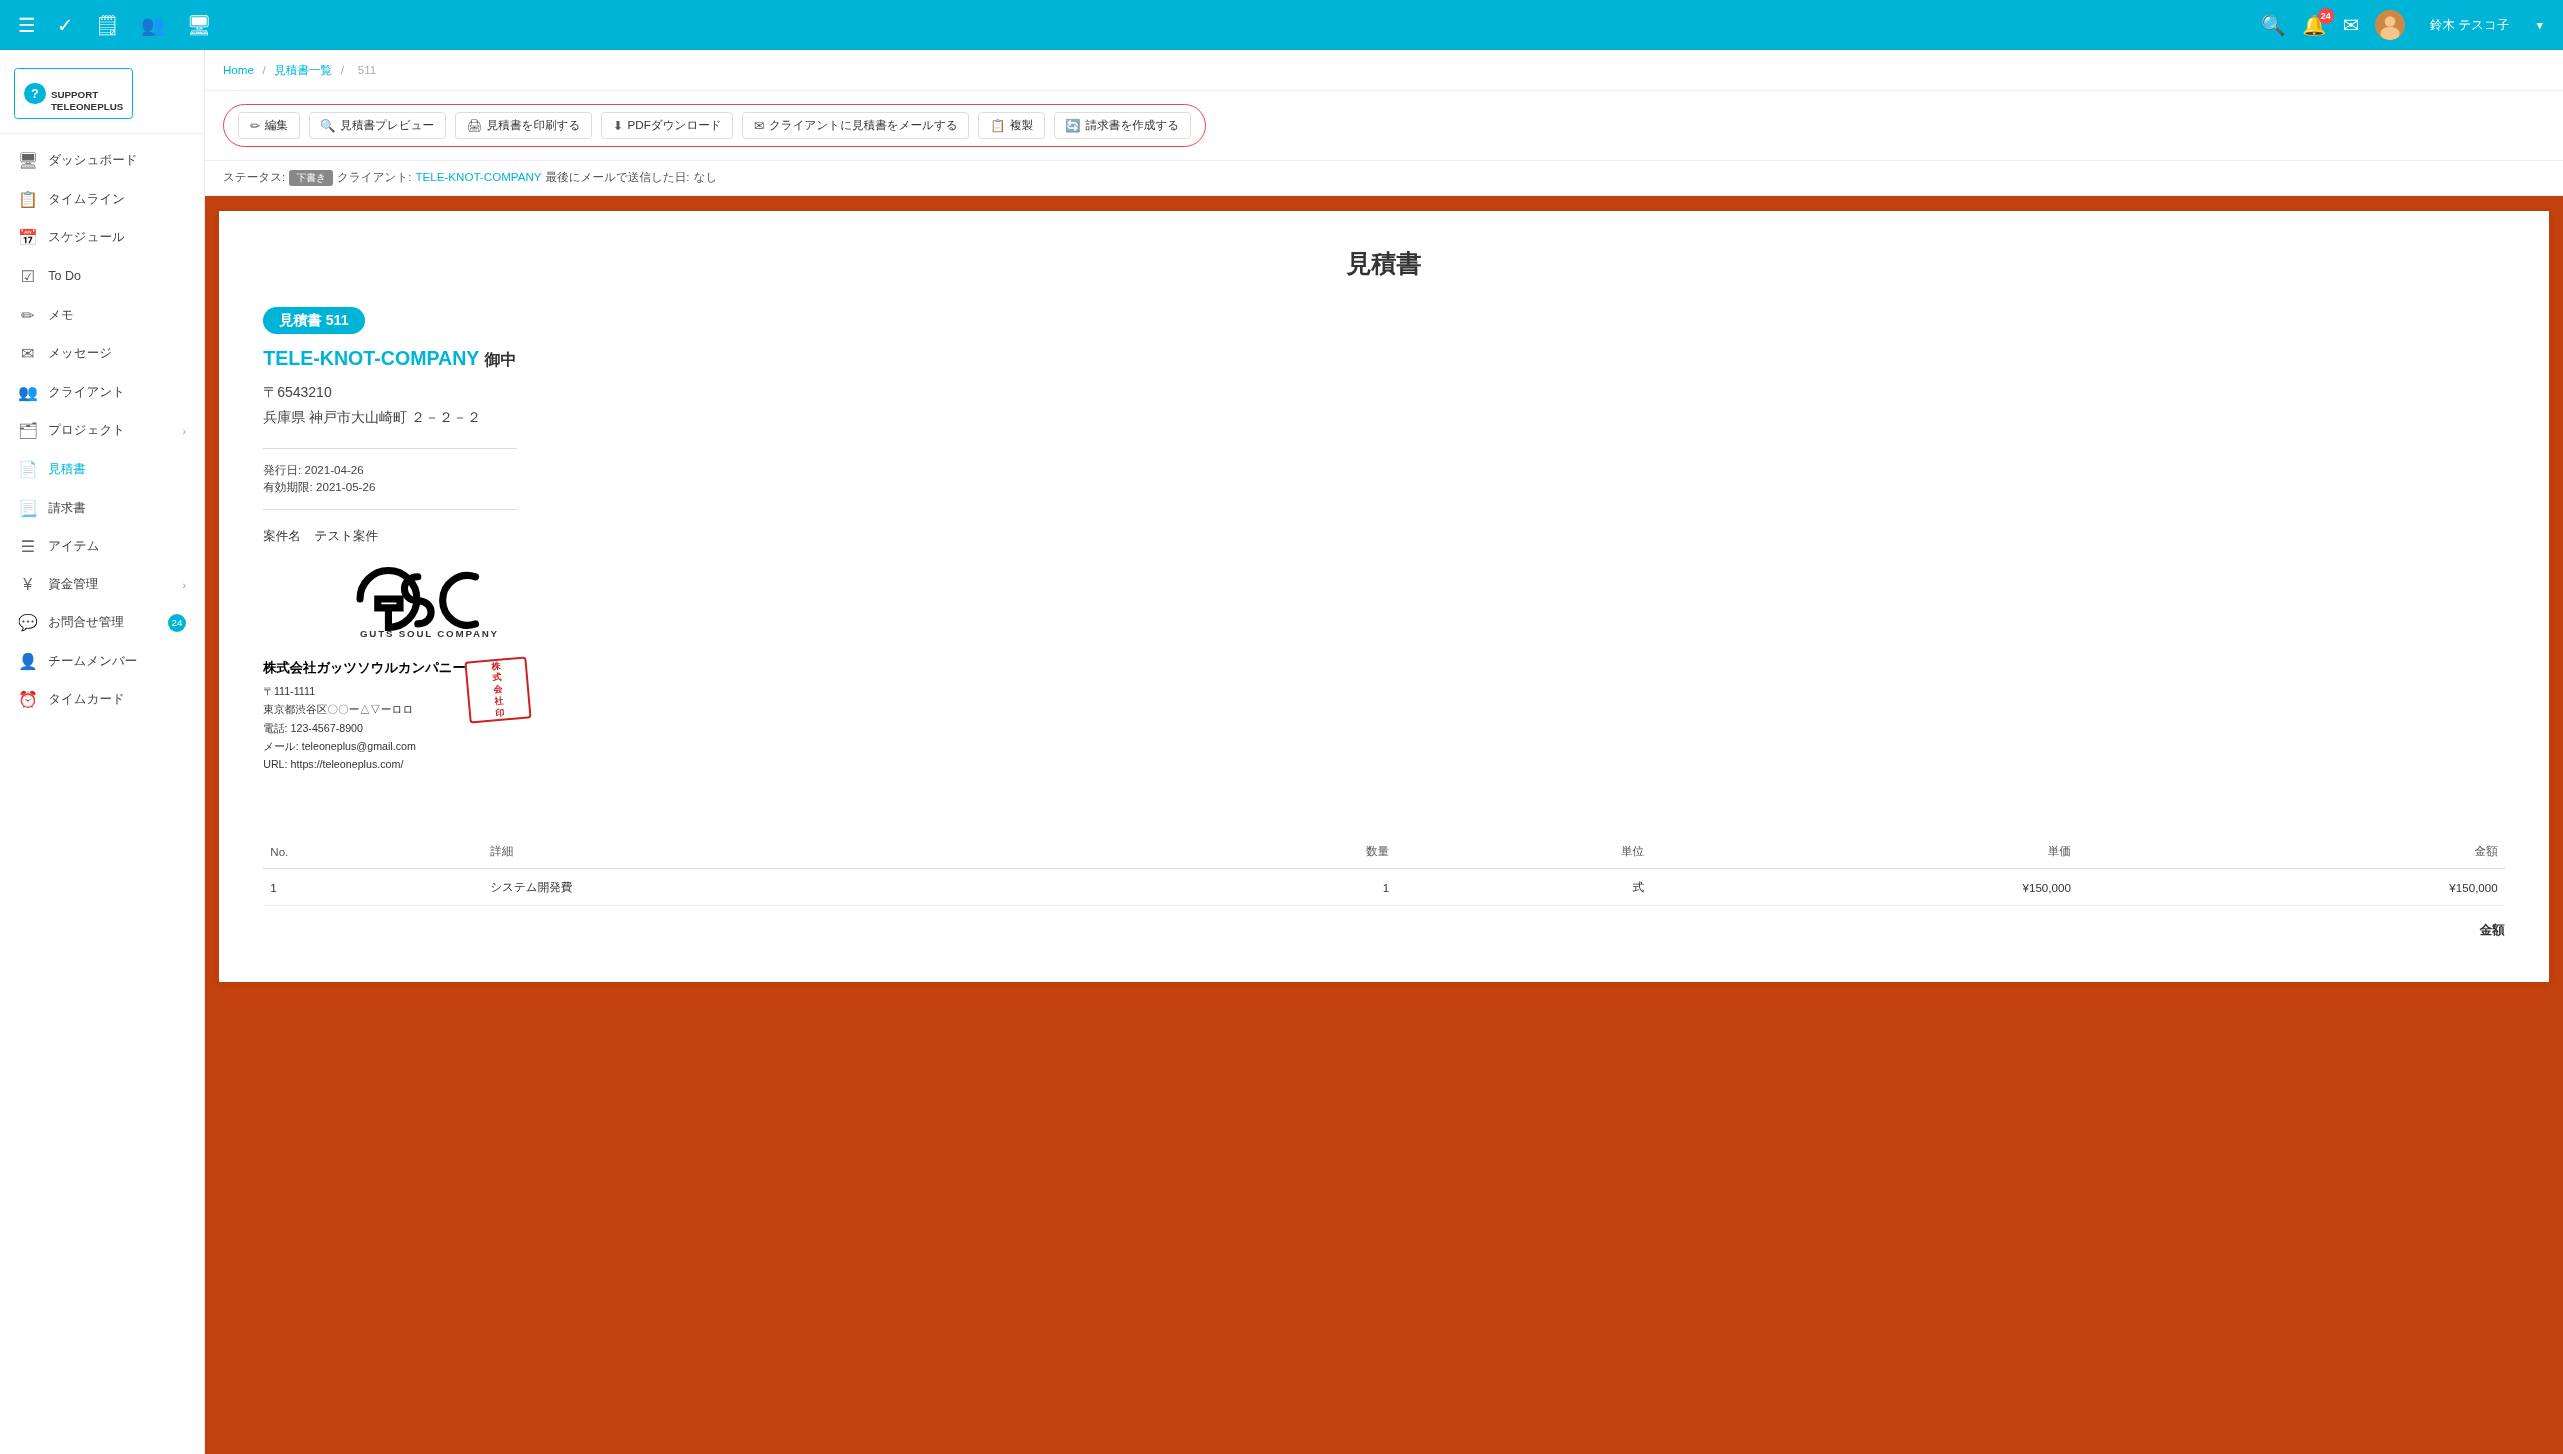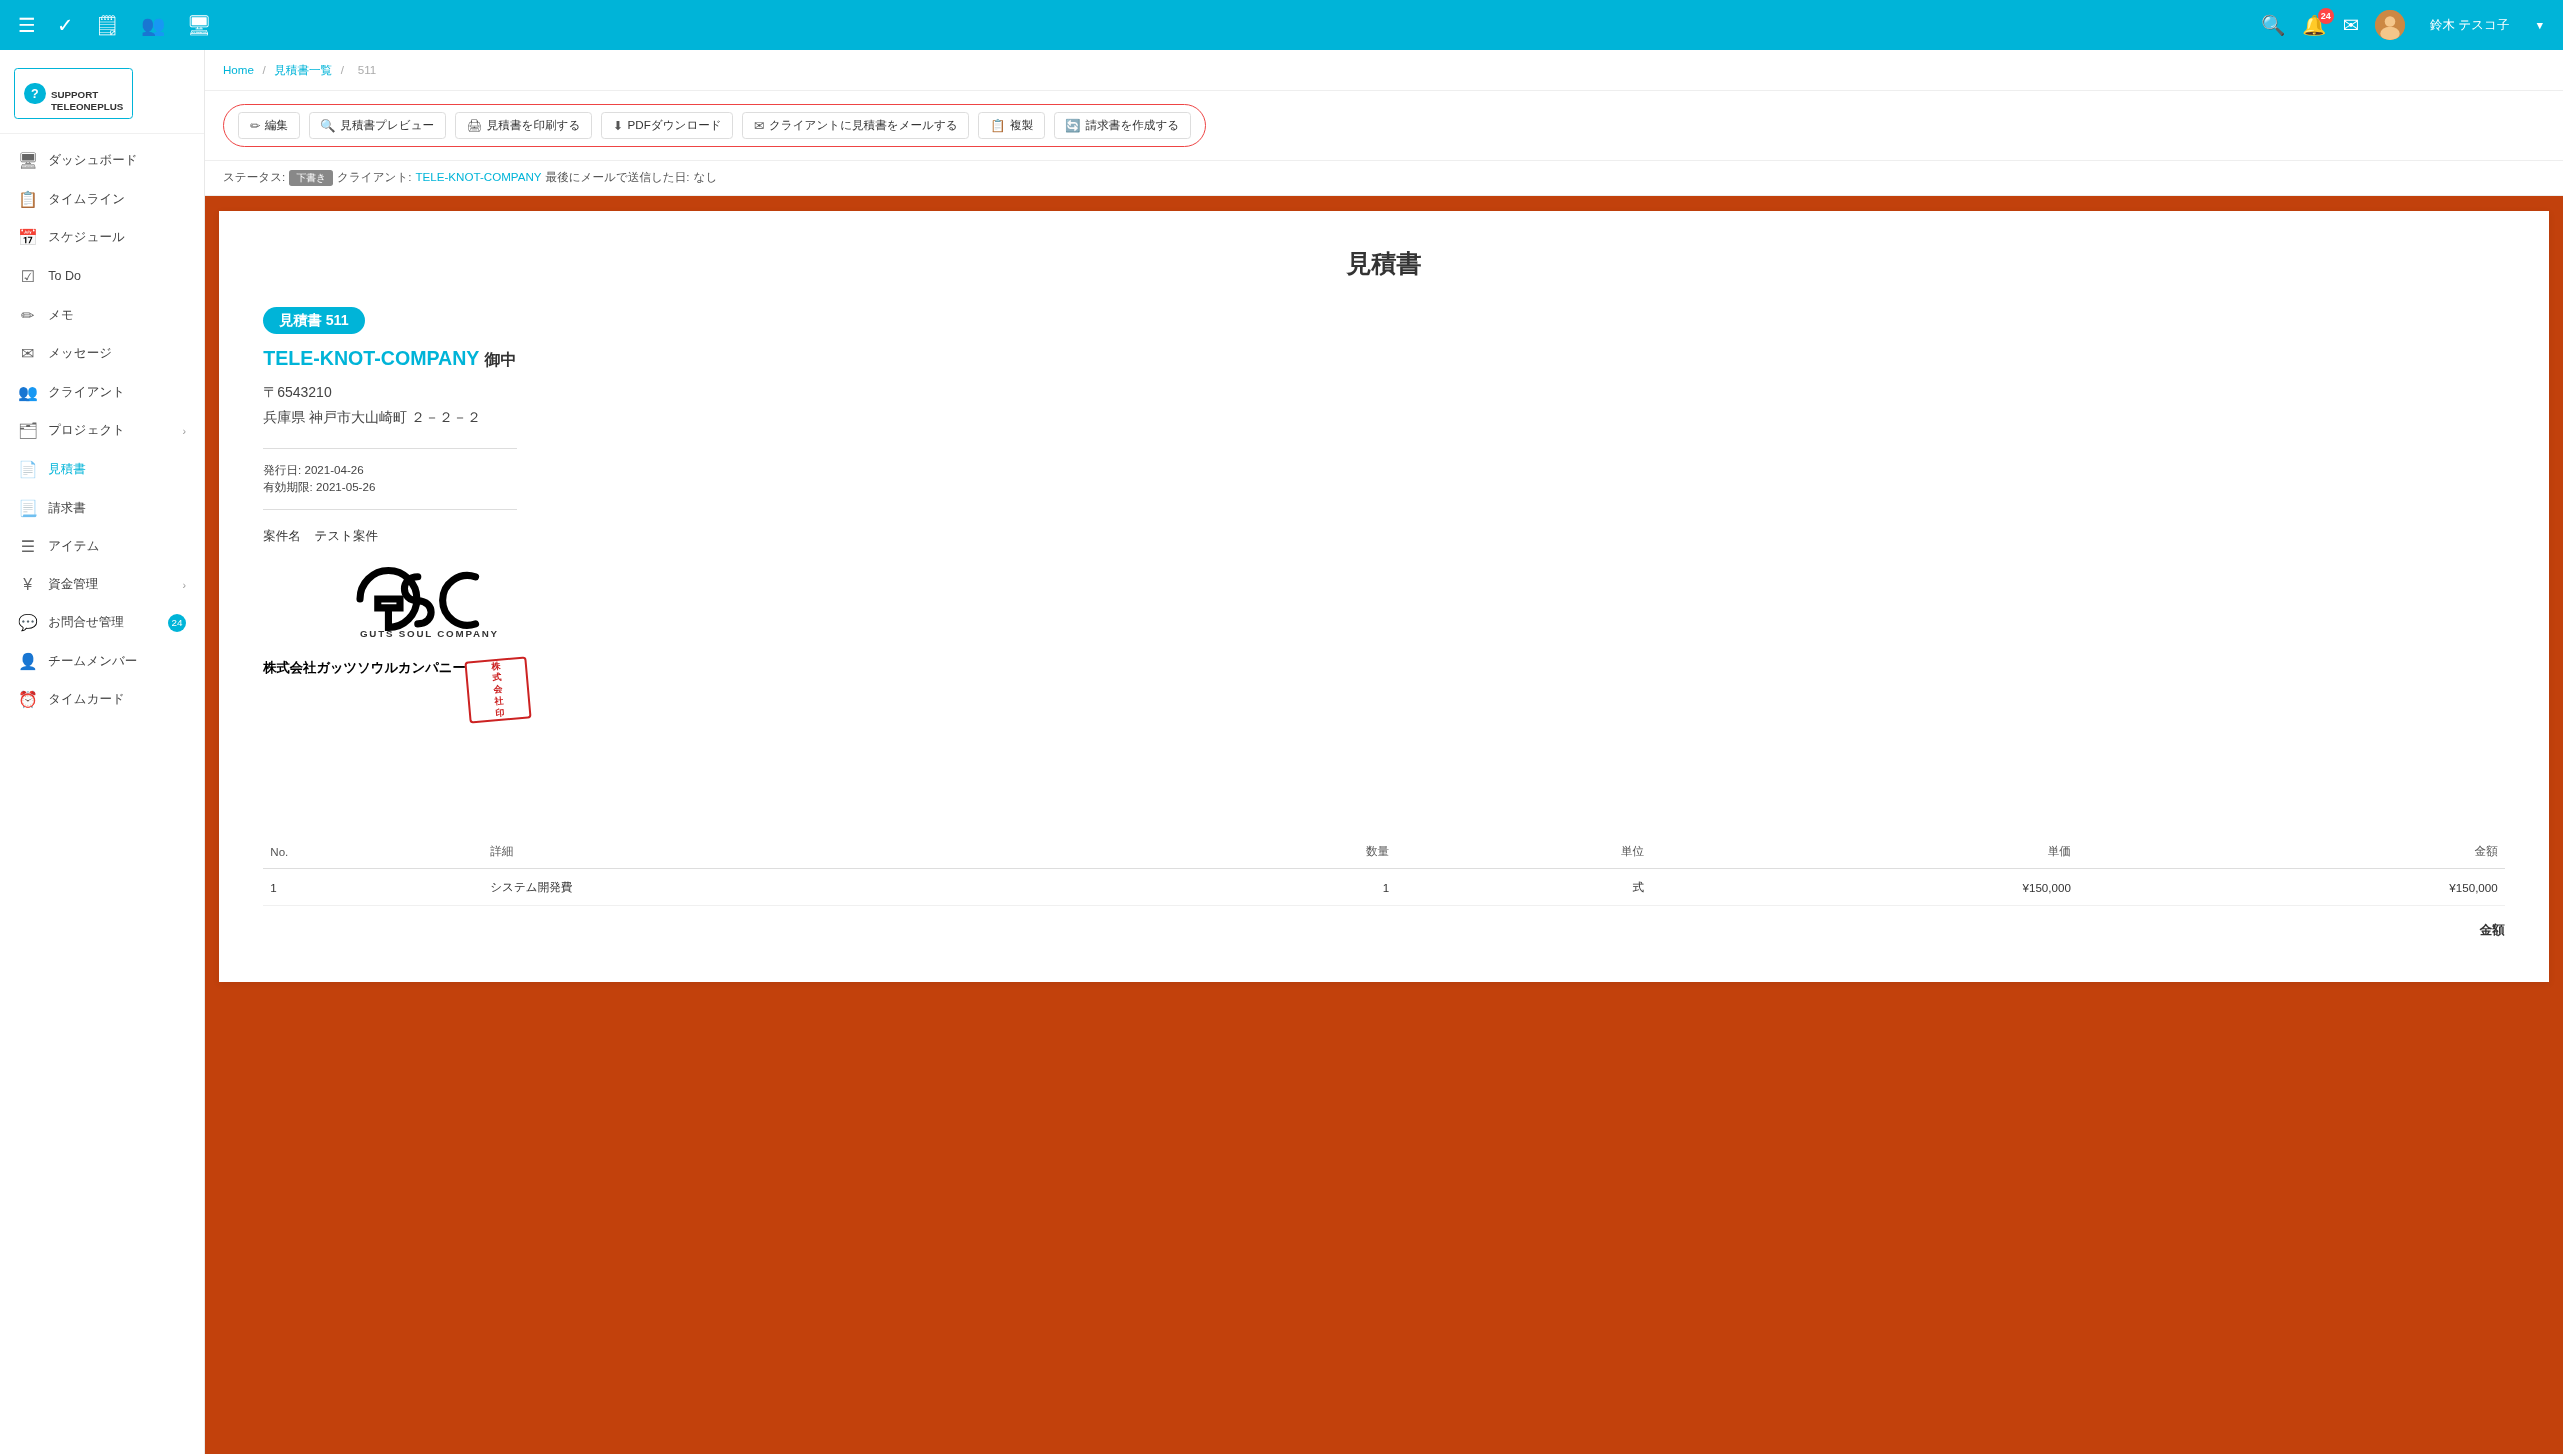--- a/index.html
+++ b/index.html
@@ -549,20 +549,27 @@
 
               <path d="M 140 20 A 28 28 0 1 0 140 73" stroke="black" stroke-width="8" fill="none" stroke-linecap="round"></path>
 
               <text x="10" y="88" font-size="11" font-family="sans-serif" font-weight="bold" fill="#333" letter-spacing="2">GUTS SOUL COMPANY</text>
             </svg>
           </div>
 
           <div class="stamp-area">
             <div>
               <div class="company-name-right">株式会社ガッツソウルカンパニー</div>
+              <div class="company-info-right">
+                <div>〒111-1111</div>
+                <div>東京都渋谷区〇〇ー△▽ーロロ</div>
+                <div>電話: 123-4567-8900</div>
+                <div>メール: teleoneplus@gmail.com</div>
+                <div>URL: https://teleoneplus.com/</div>
+              </div>
             </div>
             <div class="stamp-box">
               株<br>式<br>会<br>社<br>印
             </div>
           </div>
         </div>
       </div>
 
       <table class="quote-table">
         <thead>

